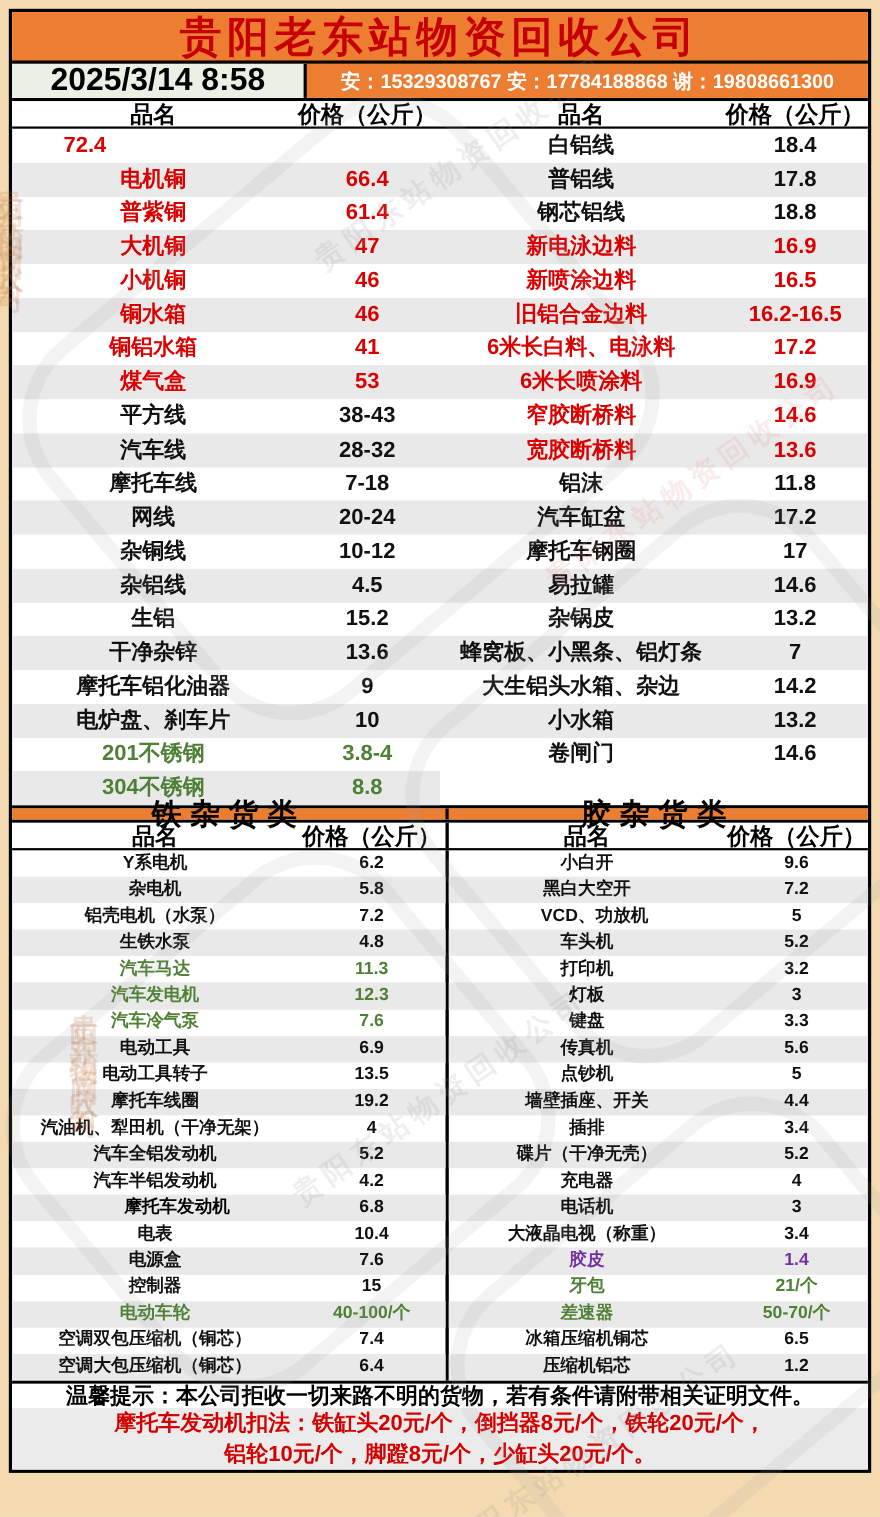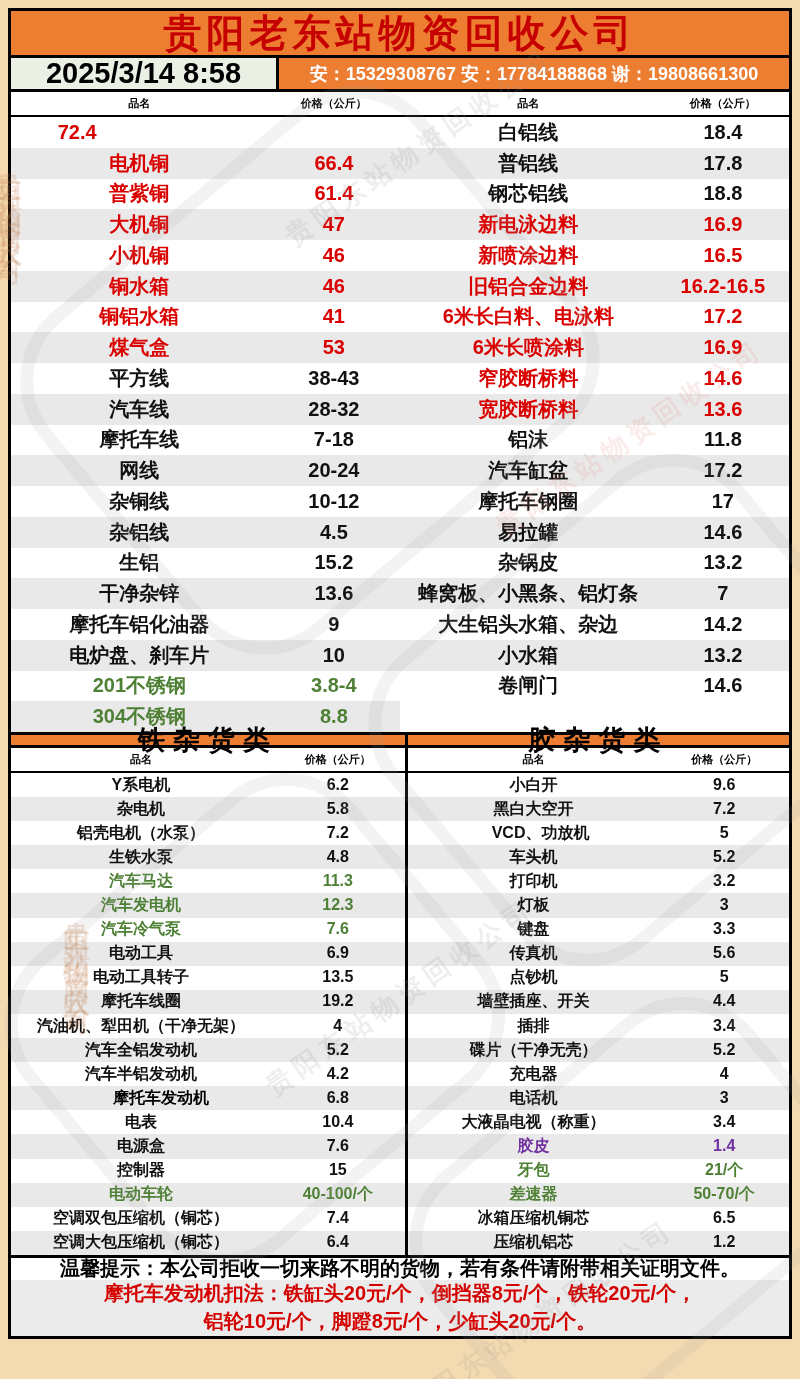--- a/index.html
+++ b/index.html
@@ -37,21 +37,21 @@
   .date-cell {
     width:268px; background:#EAF0E3; border-right:3px solid #000;
     display:flex; align-items:center; justify-content:center;
     font-size:29px; font-weight:bold;
   }
   .phone-cell {
     flex:1; background:#ED7D31; color:#fff; font-weight:bold; font-size:18px;
     display:flex; align-items:center; justify-content:center; white-space:nowrap;
   }
   .colhead { display:flex; height:25px; border-bottom:2px solid #000;
-    font-weight:bold; font-size:11px; background:#fff; }
+    font-weight:bold; font-size:21px; background:#fff; }
   .colhead .half { display:flex; }
   .hcell { display:flex; align-items:center; justify-content:center; }
   .hcell.name { width:66%; } .hcell.price { width:34%; }
   
   .upper { display:flex; }
   .upper .half { width:50%; }
   .row { display:flex; align-items:center; }
   .rows .row:nth-child(even) { background:#E9E9E9; }
   .cell { display:flex; align-items:center; justify-content:center; line-height:1.05; }
   .cell.name { width:66%; text-align:center; }

